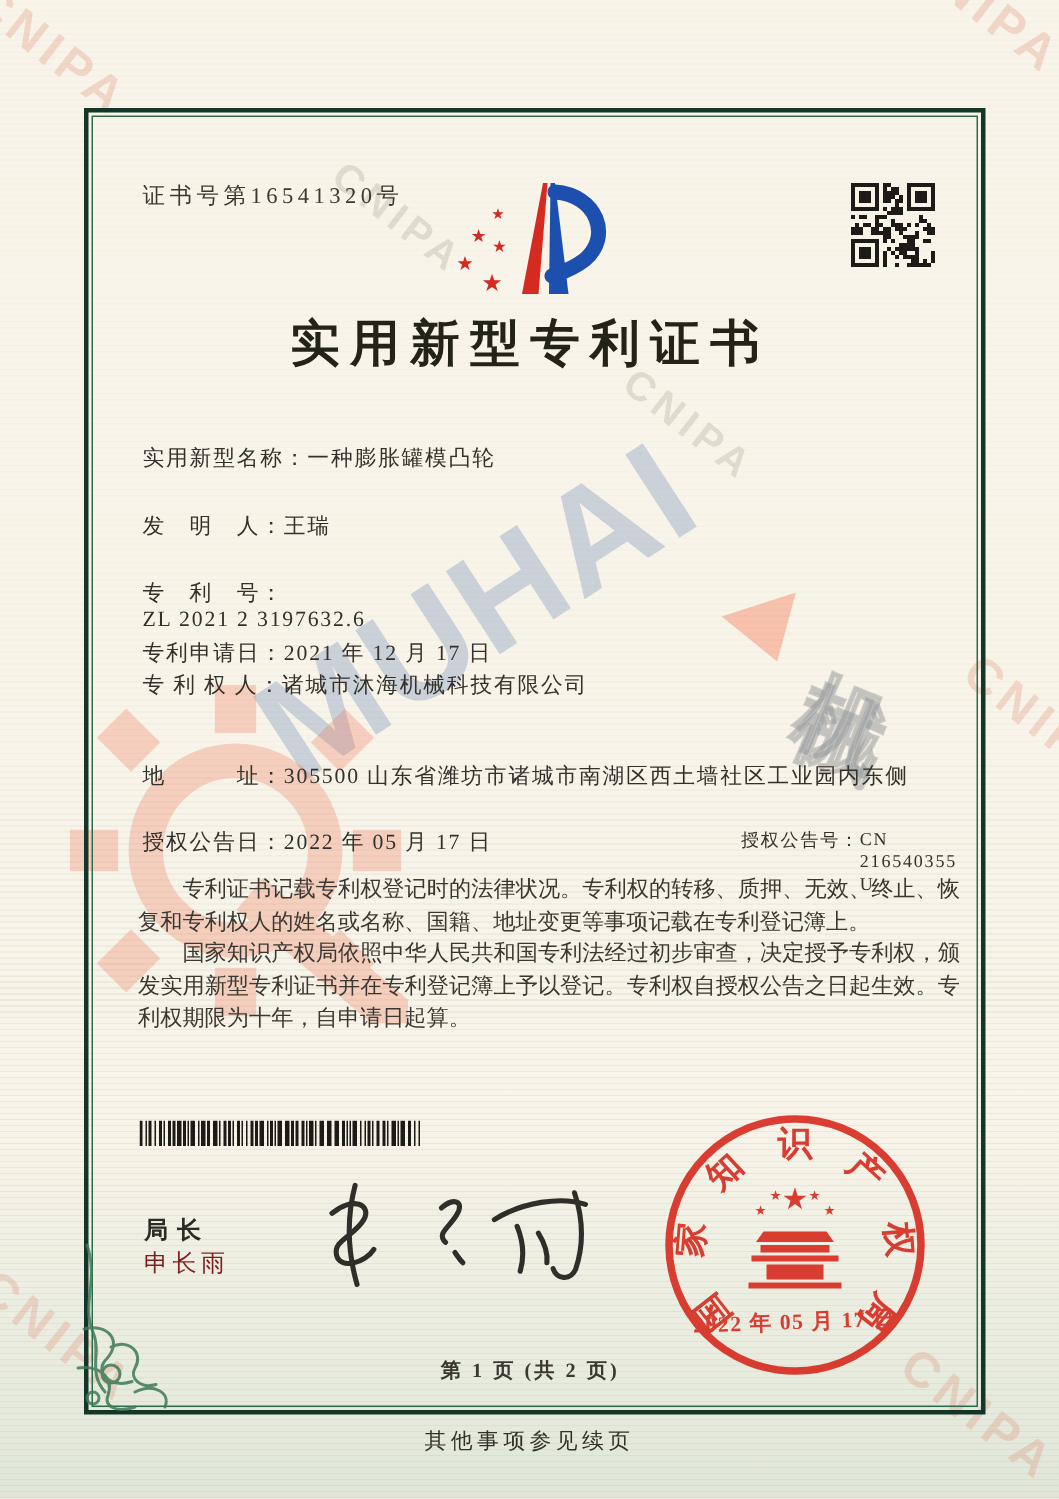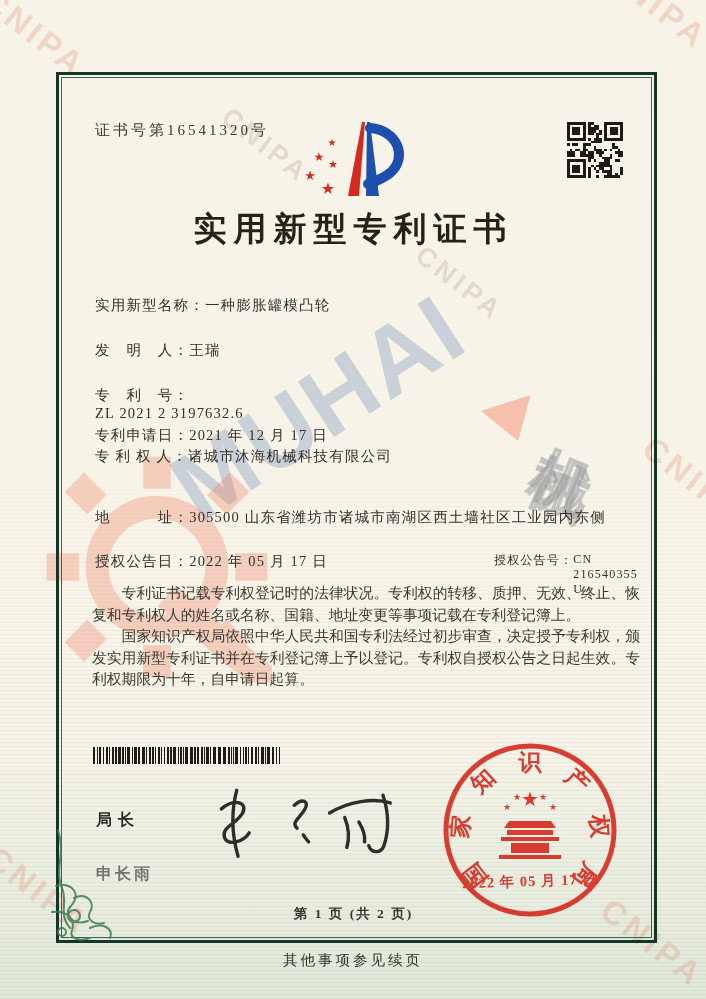--- a/index.html
+++ b/index.html
@@ -44,21 +44,21 @@
   .row{position:absolute;left:95px;display:flex;font-size:14.5px;letter-spacing:1.2px;color:#33312b;}
   .row .lab{white-space:pre;flex:none;}
   .row .val{max-width:452px;}
   .grant-no{position:absolute;left:363px;top:0;display:flex;font-size:12px;letter-spacing:1.2px;margin-left:36px;}
   .body-text{position:absolute;left:92px;top:583px;width:548px;font-size:14.8px;
              line-height:21.6px;text-align:justify;color:#3a3831;}
   .body-text p{margin:0;text-indent:2em;}
 
   .barcode{position:absolute;left:93px;top:747px;}
   .sig-title{position:absolute;left:96px;top:810px;font-size:16px;font-weight:bold;letter-spacing:6px;color:#2c2b26;}
-  .sig-name{position:absolute;left:96px;top:864px;font-size:16px;font-weight:bold;letter-spacing:3px;color:#737373;}
+  .sig-name{position:absolute;left:96px;top:832px;font-size:16px;font-weight:normal;letter-spacing:3px;color:#7f1d1d;}
   .autograph{position:absolute;left:198px;top:778px;transform:rotate(-2deg);}
 
   .seal{position:absolute;left:440px;top:742px;z-index:4;opacity:.90;mix-blend-mode:multiply;}
   .seal-ring-char{font-family:"Liberation Serif",serif;font-size:23px;font-weight:bold;fill:#d6291d;text-anchor:middle;}
   .seal-date{font-family:"Liberation Serif",serif;font-size:14.5px;font-weight:bold;fill:#d6291d;text-anchor:middle;letter-spacing:1px;}
 
   .page-num{position:absolute;left:56px;top:905px;width:595px;text-align:center;
             font-size:13.5px;letter-spacing:2px;color:#3a3831;font-weight:bold;}
   .cont-note{position:absolute;left:0;top:951px;width:706px;text-align:center;
              font-size:14.5px;letter-spacing:3px;color:#33312b;}

